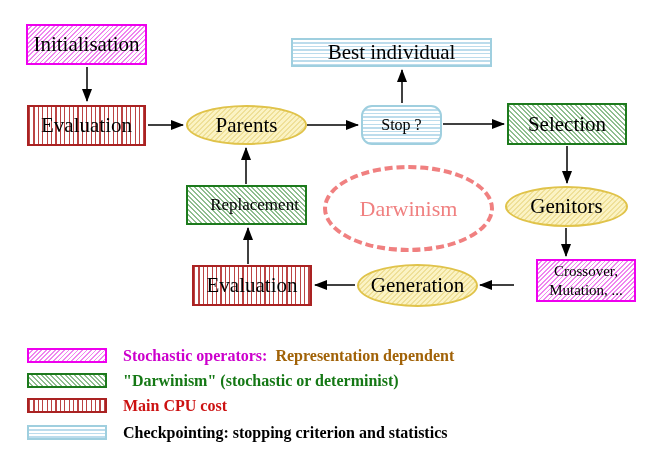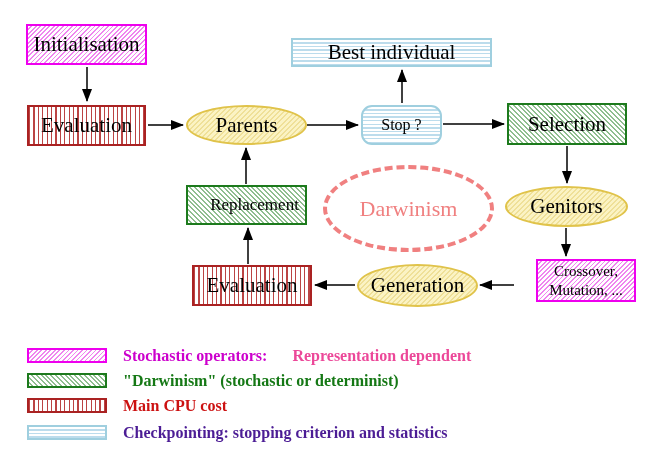--- a/index.html
+++ b/index.html
@@ -43,24 +43,24 @@
   }
   .arrows{position:absolute;left:0;top:0;width:662px;height:471px;pointer-events:none;}
   .two-line{font-size:15px;line-height:19px;}
   .small-label{font-size:17px;padding-left:16px;}
   .big-label{font-size:16px;}
   
   .legend-row{position:absolute;left:27px;display:flex;align-items:center;height:19px;}
   .swatch{width:80px;height:15px;box-sizing:border-box;flex:0 0 auto;}
   .legend-text{margin-left:16px;font-size:16px;font-weight:bold;white-space:nowrap;letter-spacing:0;}
   .lt-magenta{color:#cc00cc;}
-  .lt-yellow{color:#ec4899;margin-left:25px;}
+  .lt-yellow{color:#a16207;margin-left:8px;}
   .lt-green{color:#157815;}
   .lt-red{color:#cc1111;}
-  .lt-cyan{color:#4c1d95;}
+  .lt-cyan{color:#000000;}
 </style>
 </head>
 <body>
 
 <div class="canvas">
 
   <svg class="arrows" viewBox="0 0 662 471" xmlns="http://www.w3.org/2000/svg">
     <defs>
       <marker id="ah" markerUnits="userSpaceOnUse" markerWidth="13" markerHeight="10" refX="12" refY="5" orient="auto">
         <path d="M0,0 L13,5 L0,10 z" fill="#000"></path>

